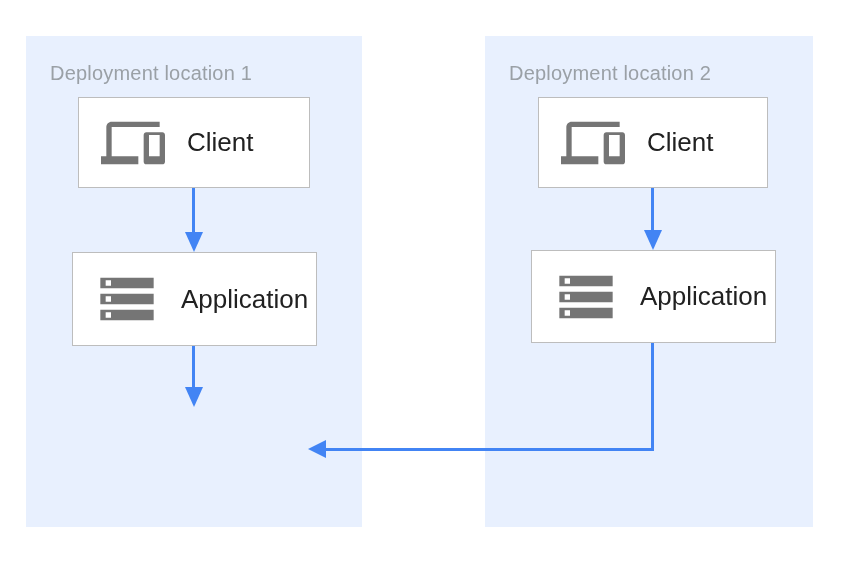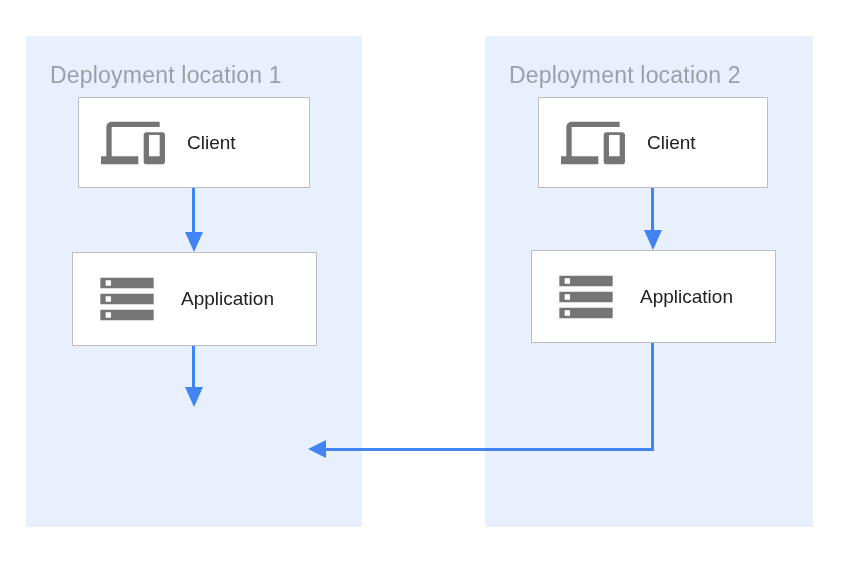--- a/index.html
+++ b/index.html
@@ -24,42 +24,42 @@
     position:absolute;
     top:36px;
     height:491px;
     background:var(--panel-background);
   }
   .panel-left{left:26px;width:336px;}
   .panel-right{left:485px;width:328px;}
   .panel-title{
     position:absolute;
     left:24px;top:26px;
-    font-size:23px;
+    font-size:20px;
     color:var(--title-text);
     letter-spacing:0.2px;
     white-space:nowrap;
   }
   .node{
     position:absolute;
     background:var(--node-background);
     border:1px solid var(--node-border);
     display:flex;
     align-items:center;
     padding-left:22px;
   }
   .node .icon{
     width:64px;height:64px;
     display:flex;align-items:center;justify-content:center;
     flex:0 0 auto;
     margin-right:22px;
   }
   .node .icon svg{width:64px;height:64px;fill:var(--icon-gray);}
   .node-label{
-    font-size:19px;
+    font-size:26px;
     color:var(--label-text);
     white-space:nowrap;
   }
   
   .node-client1{left:52px;top:61px;width:232px;height:91px;}
   .node-app1{left:46px;top:216px;width:245px;height:94px;}
   .node-db1{left:53px;top:371px;width:229px;height:88px;}
   .node-client2{left:53px;top:61px;width:230px;height:91px;}
   .node-app2{left:46px;top:214px;width:245px;height:93px;}
   

